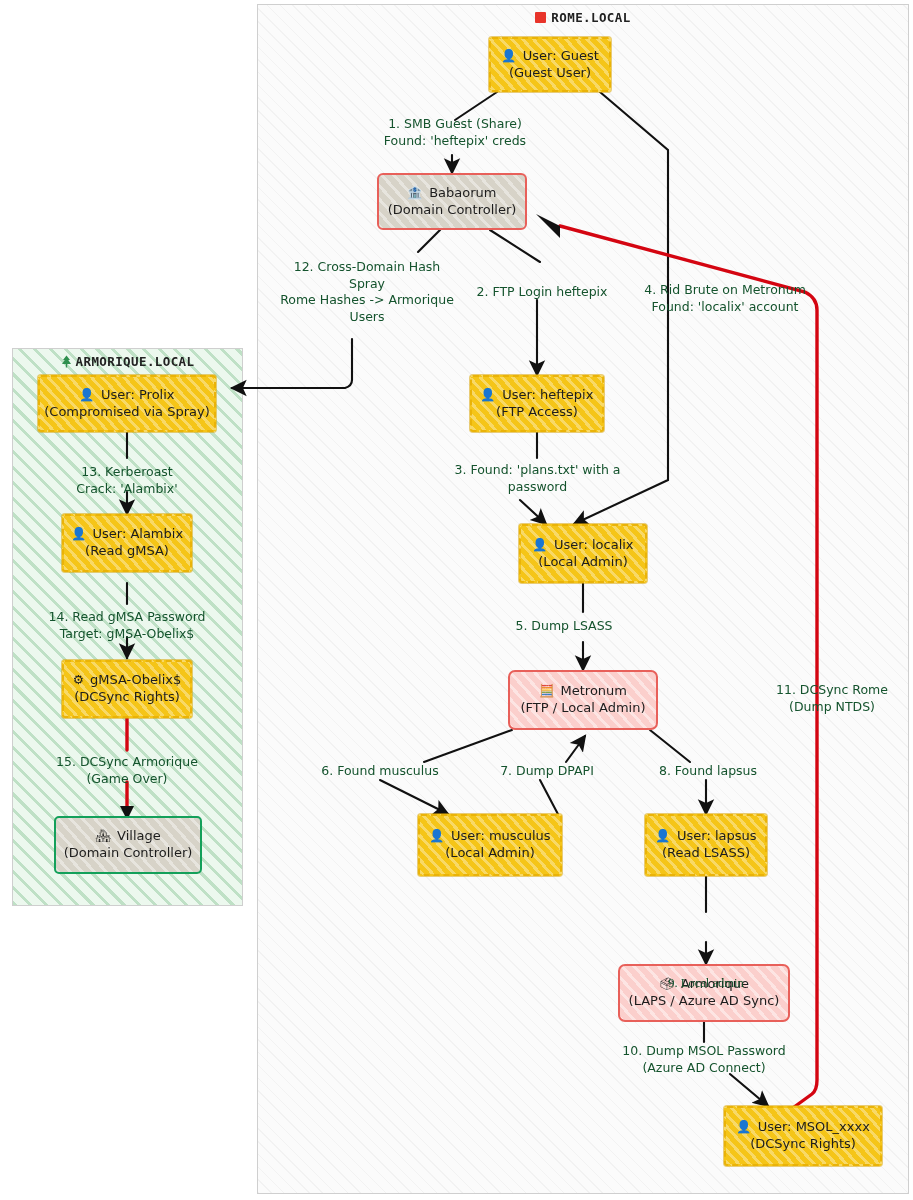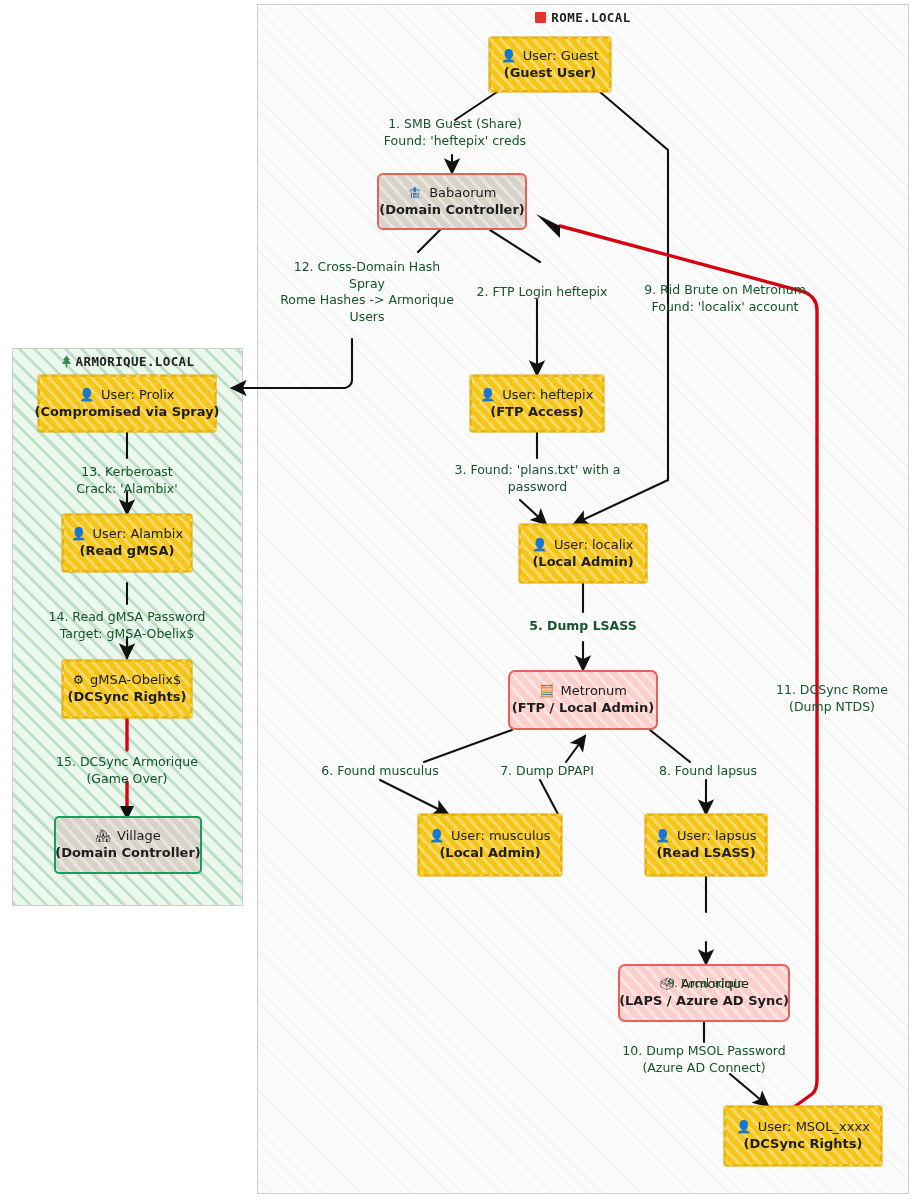--- a/index.html
+++ b/index.html
@@ -43,21 +43,21 @@
   }
 
   
   .node{
     position:absolute;box-sizing:border-box;
     display:flex;flex-direction:column;align-items:center;justify-content:center;
     text-align:center;line-height:1.28;color:#1d1d1d;
     font-size:13px;
   }
   .node .l1{white-space:nowrap;display:flex;align-items:center;gap:6px;}
-  .node .l2{white-space:nowrap;font-weight:bold;}
+  .node .l2{white-space:nowrap;}
   .node .ico{display:inline-block;font-size:12.5px;line-height:1;}
 
   
   .n-user{
     background-color:#f5c518;
     background-image:repeating-linear-gradient(48deg,
         rgba(255,255,255,0.34) 0px, rgba(255,255,255,0.34) 3px,
         rgba(255,255,255,0) 3px, rgba(255,255,255,0) 8px);
     border:2px dashed #eab308;
     border-radius:3px;
@@ -288,24 +288,24 @@
   </div>
 
   <div class="elabel" style="left:355px;top:116px;width:200px;">1. SMB Guest (Share)
 Found: 'heftepix' creds</div>
 
   <div class="elabel" style="left:462px;top:284px;width:160px;">2. FTP Login heftepix</div>
 
   <div class="elabel" style="left:440px;top:462px;width:195px;">3. Found: 'plans.txt' with a
 password</div>
 
-  <div class="elabel" style="left:610px;top:282px;width:230px;">9. Rid Brute on Metronum
+  <div class="elabel" style="left:610px;top:282px;width:230px;">4. Rid Brute on Metronum
 Found: 'localix' account</div>
 
-  <div class="elabel" style="left:508px;top:618px;width:150px;font-weight:bold;">5. Dump LSASS</div>
+  <div class="elabel" style="left:489px;top:618px;width:150px;">5. Dump LSASS</div>
 
   <div class="elabel" style="left:300px;top:763px;width:160px;">6. Found musculus</div>
 
   <div class="elabel" style="left:482px;top:763px;width:130px;">7. Dump DPAPI</div>
 
   <div class="elabel" style="left:640px;top:763px;width:136px;">8. Found lapsus</div>
 
   <div class="elabel" style="left:636px;top:975px;width:140px;font-family:Liberation Serif, serif;">9. Local admin</div>
 
   <div class="elabel" style="left:594px;top:1043px;width:220px;">10. Dump MSOL Password

